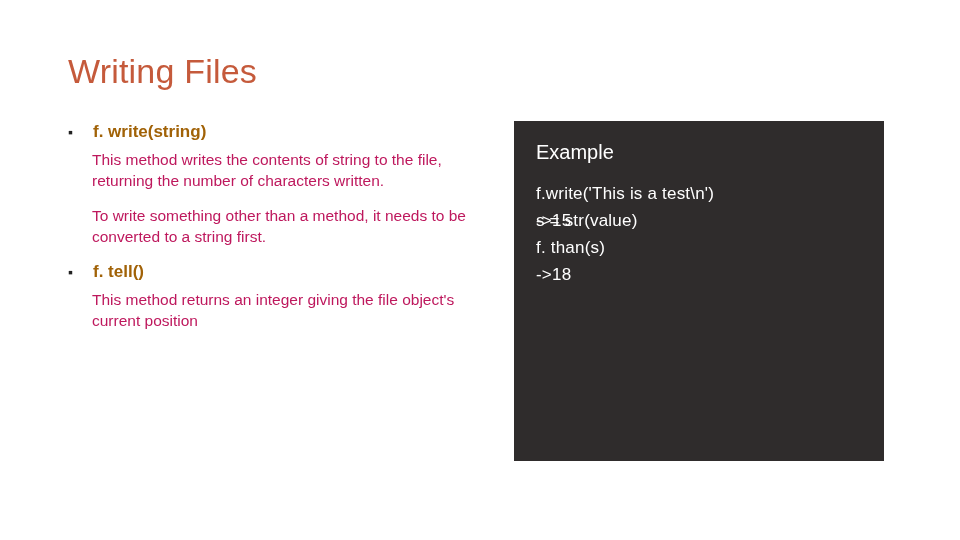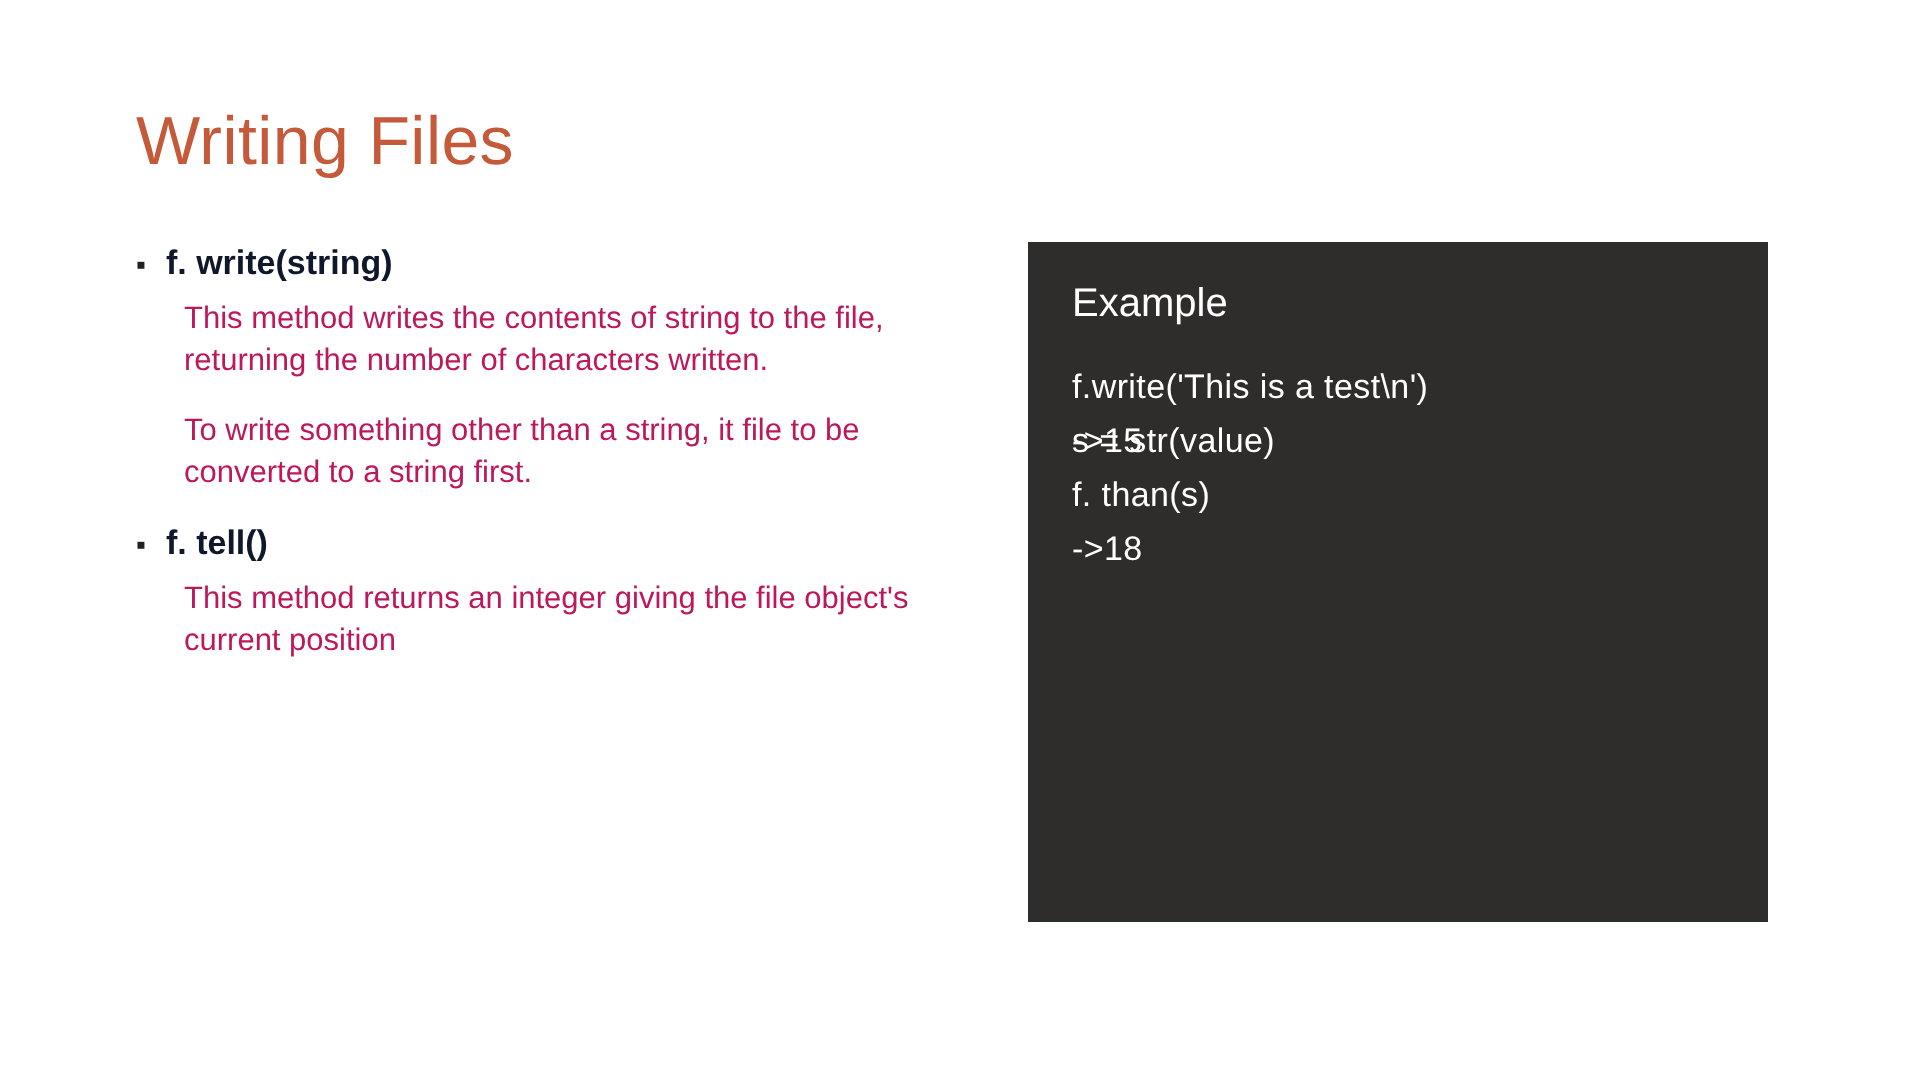--- a/index.html
+++ b/index.html
@@ -4,21 +4,21 @@
 <style>
   * { margin: 0; padding: 0; box-sizing: border-box; }
   html, body { width: 960px; height: 540px; background: #fff; font-family: Arial, Helvetica, sans-serif; overflow: hidden; }
   .slide { width: 881px; height: 540px; position: relative; padding: 52px 64px 0 68px; }
   .title { color: #c55a3b; font-size: 34px; font-weight: 400; letter-spacing: 0.2px; }
   .body-row { display: flex; margin-top: 30px; gap: 26px; }
   .left-col { flex: 0 0 420px; }
   .right-col { flex: 1; display: flex; justify-content: flex-start; }
   .bullet { display: flex; gap: 10px; margin-bottom: 6px; }
   .bmark { font-size: 14px; color: #222; line-height: 22px; }
-  .bhead { font-size: 17px; font-weight: 700; color: #0f172a; line-height: 22px; }
+  .bhead { font-size: 17px; font-weight: 700; color: #a16207; line-height: 22px; margin-left: 10px; }
   .bdesc { font-size: 15.5px; color: #be185d; line-height: 21px; margin: 4px 0 14px 24px; }
   .panel { background: #2f2c2c; width: 370px; height: 340px; padding: 20px 20px 0 22px; color: #fff; }
   .panel-title { font-size: 20px; margin-bottom: 16px; }
   .code-line { font-size: 17px; line-height: 27px; white-space: nowrap; letter-spacing: 0.2px; }
   .overlay { position: relative; }
   .code-line .layer2 { position: absolute; left: 0; top: 0; }
 </style>
 </head>
 <body>
 
@@ -28,21 +28,21 @@
 
   <div class="body-row">
 
     <div class="left-col">
 
       <div class="bullet">
         <span class="bmark">▪</span>
         <span class="bhead">f. write(string)</span>
       </div>
       <p class="bdesc">This method writes the contents of string to the file, returning the number of characters written.</p>
-      <p class="bdesc">To write something other than a string, it file to be converted to a string first.</p>
+      <p class="bdesc">To write something other than a method, it needs to be converted to a string first.</p>
 
       <div class="bullet">
         <span class="bmark">▪</span>
         <span class="bhead">f. tell()</span>
       </div>
       <p class="bdesc">This method returns an integer giving the file object's current position</p>
 
     </div>
 
     <div class="right-col">

